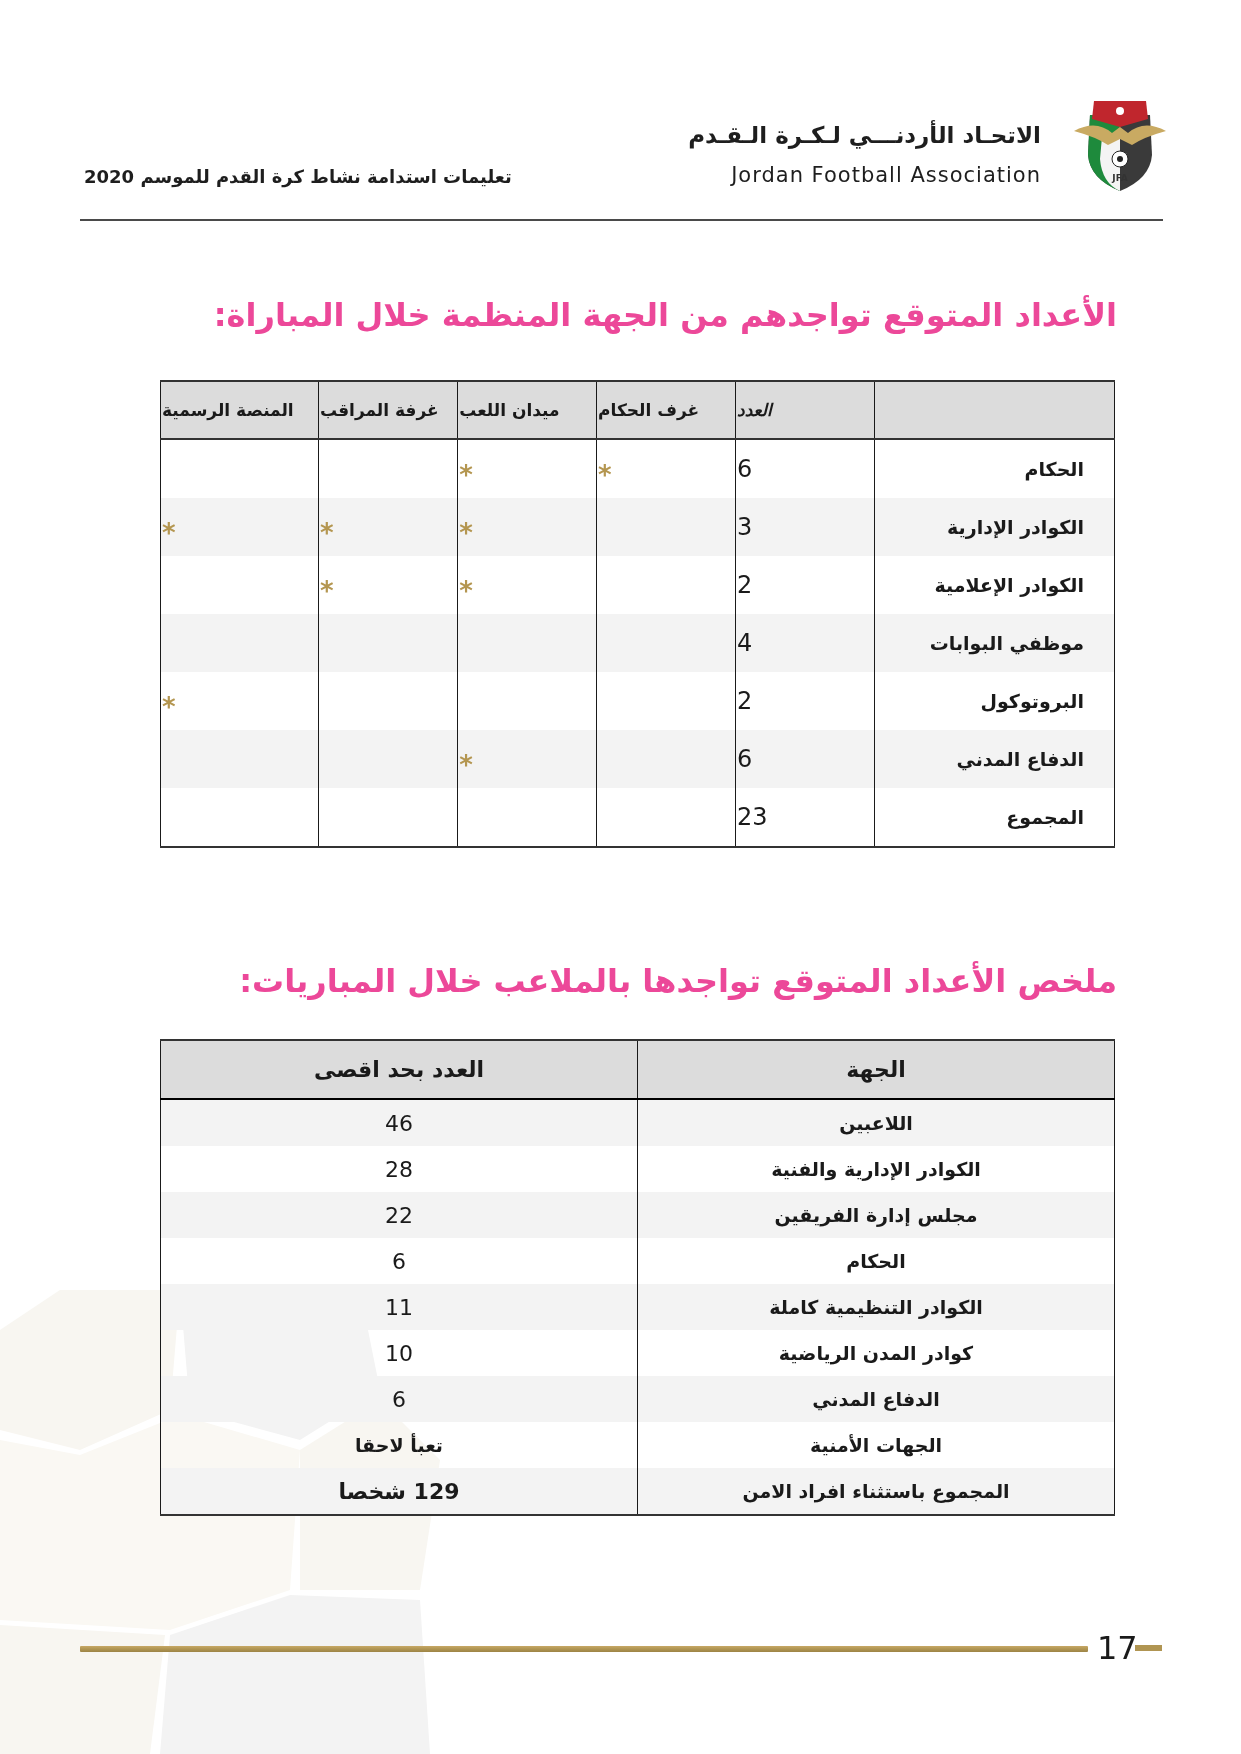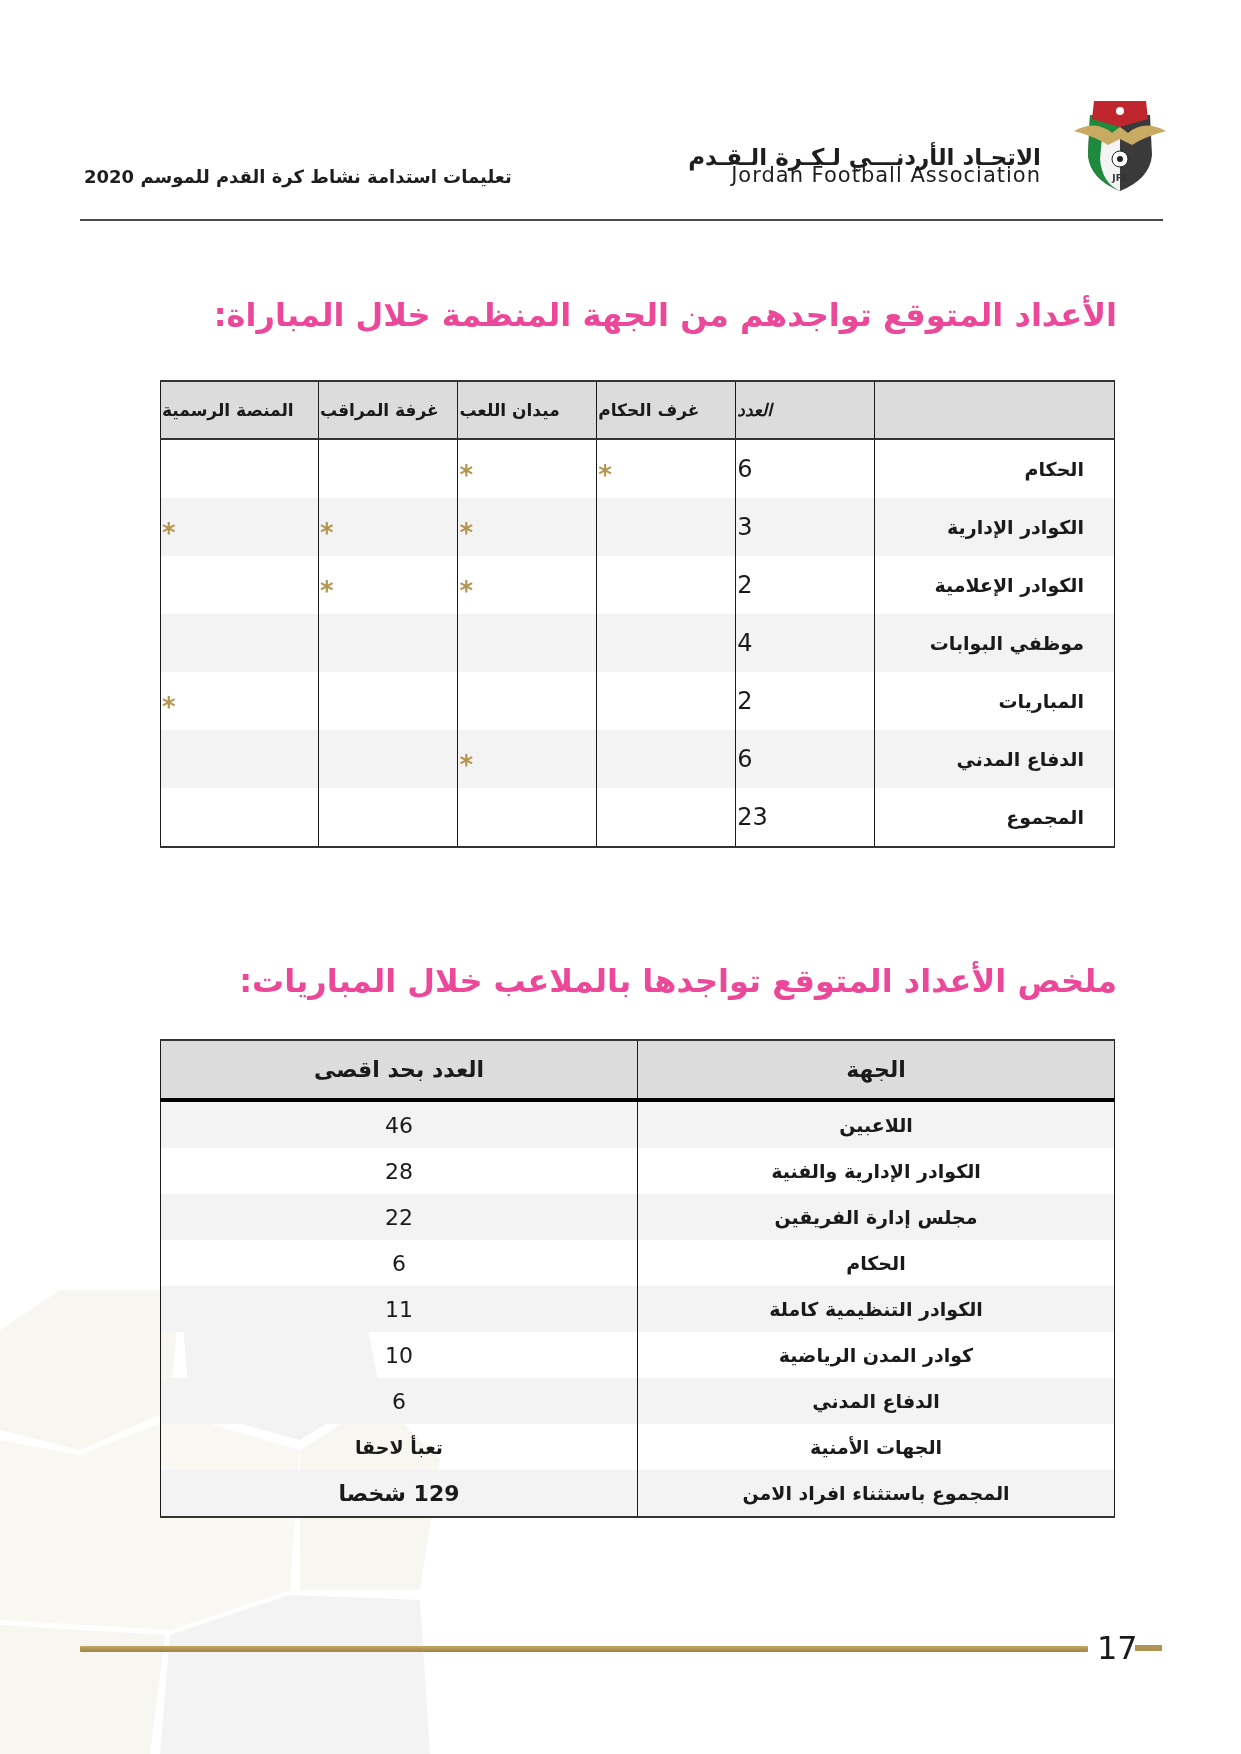--- a/index.html
+++ b/index.html
@@ -7,21 +7,21 @@
       width: 1241px; height: 1754px; position: relative; overflow: hidden;
       background: #ffffff;
       font-family: "DejaVu Sans", sans-serif;
       color: #1a1a1a;
     }
     
     .bg-texture { position: absolute; left: 0; top: 1290px; width: 560px; height: 464px; z-index: 0; }
 
     
     .logo { position: absolute; left: 1072px; top: 97px; width: 96px; height: 96px; }
-    .org-ar { position: absolute; right: 200px; top: 144px; font-size: 23px; font-weight: bold; direction: rtl; color: #1e1e1e; letter-spacing: 1px; }
+    .org-ar { position: absolute; right: 200px; top: 122px; font-size: 23px; font-weight: bold; direction: rtl; color: #1e1e1e; letter-spacing: 1px; }
     .org-en { position: absolute; right: 200px; top: 163px; font-size: 21px; color: #1e1e1e; letter-spacing: 1px; font-family: "DejaVu Sans", sans-serif; text-align: right; }
     .doc-title { position: absolute; left: 84px; top: 166px; font-size: 18px; font-weight: bold; direction: rtl; color: #1e1e1e; }
     .header-rule { position: absolute; left: 80px; top: 219px; width: 1083px; height: 2px; background: #4a4a4a; }
 
     
     .section-heading { position: absolute; right: 124px; font-size: 32px; font-weight: bold; direction: rtl; color: #ec4899; }
 
     
     .t1 { position: absolute; left: 160px; top: 380px; width: 955px; border-collapse: collapse; direction: rtl; z-index: 1; }
     .t1 th, .t1 td { border-left: 1.5px solid #1a1a1a; border-right: 1.5px solid #1a1a1a; text-align: left; }
@@ -32,21 +32,21 @@
     .t1 td.label { text-align: right; padding-right: 30px; font-size: 19px; font-weight: bold; }
     .t1 .col-label { width: 240px; }
     .t1 .col-num { width: 138px; font-style: italic; }
     .t1 .col-mark { width: 138px; }
     .t1 .col-last { width: 157px; }
     .star { color: #b49650; font-size: 26px; font-weight: bold; position: relative; top: 6px; }
 
     
     .t2 { position: absolute; left: 160px; top: 1039px; width: 955px; border-collapse: collapse; direction: rtl; z-index: 1; }
     .t2 th, .t2 td { border-left: 1.5px solid #1a1a1a; border-right: 1.5px solid #1a1a1a; text-align: center; }
-    .t2 thead th { background: #dcdcdc; height: 55px; font-size: 22px; font-weight: bold; border-top: 2px solid #333; border-bottom: 4px solid #000000; width: 50%; }
+    .t2 thead th { background: #dcdcdc; height: 55px; font-size: 22px; font-weight: bold; border-top: 2px solid #333; border-bottom: 2px solid #000000; width: 50%; }
     .t2 tbody td { height: 44px; font-size: 19px; font-weight: bold; }
     .t2 tbody td.val { font-size: 22px; font-weight: normal; }
     .t2 tbody td.val.text { font-size: 19px; font-weight: bold; }
     .t2 tbody tr:nth-child(odd) td { background: #f3f3f3; }
     .t2 tbody tr:last-child td { border-bottom: 2px solid #333; font-weight: bold; }
 
     
     .footer-rule { position: absolute; left: 80px; top: 1646px; width: 1008px; height: 6px;
       background: linear-gradient(180deg, #c7a866 0%, #b09552 50%, #9d8446 100%); border-radius: 1px; }
     .page-number { position: absolute; left: 1097px; top: 1629px; font-size: 32px; color: #1a1a1a; }
@@ -120,21 +120,21 @@
     </tr>
     <tr>
       <td class="label">موظفي البوابات</td>
       <td>4</td>
       <td><span class="star"></span></td>
       <td><span class="star"></span></td>
       <td><span class="star"></span></td>
       <td><span class="star"></span></td>
     </tr>
     <tr>
-      <td class="label">المباريات</td>
+      <td class="label">البروتوكول</td>
       <td>2</td>
       <td><span class="star"></span></td>
       <td><span class="star"></span></td>
       <td><span class="star"></span></td>
       <td><span class="star">*</span></td>
     </tr>
     <tr>
       <td class="label">الدفاع المدني</td>
       <td>6</td>
       <td><span class="star"></span></td>

